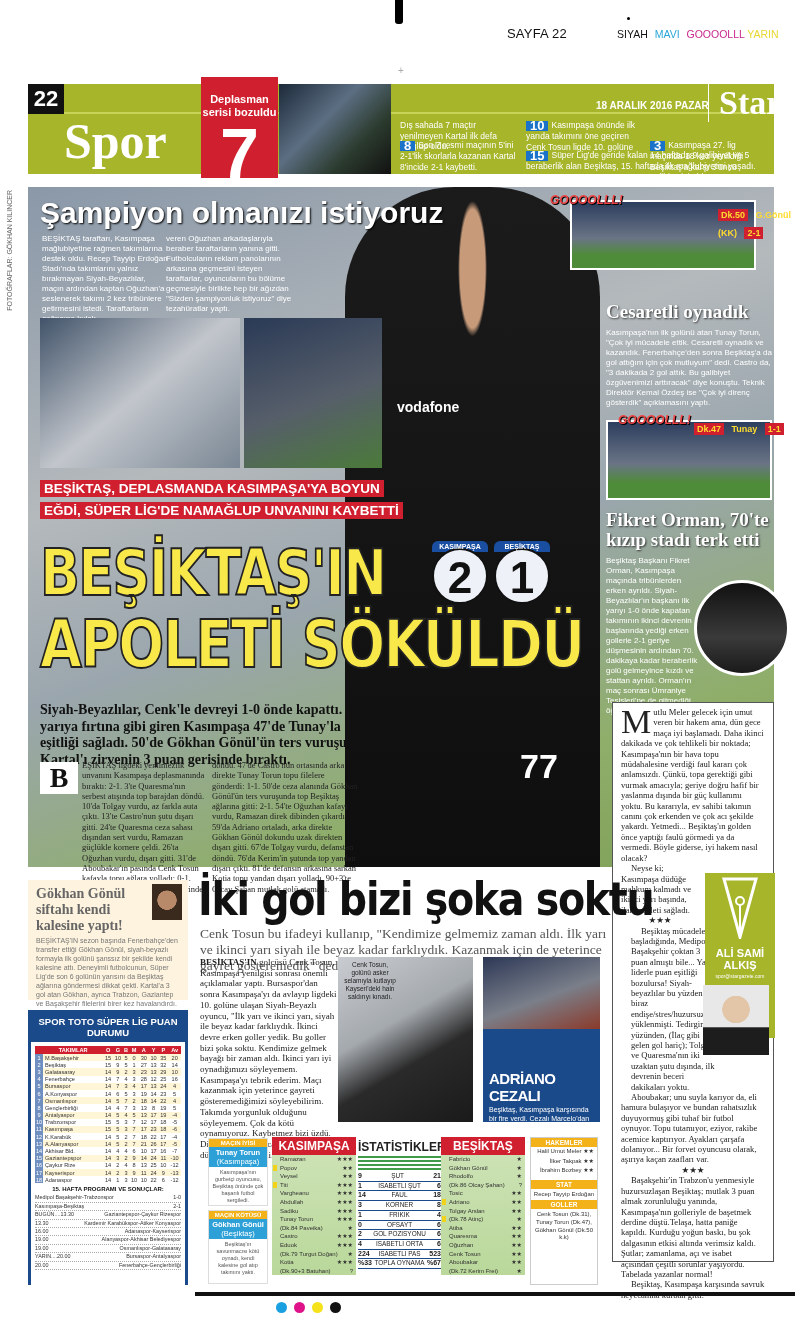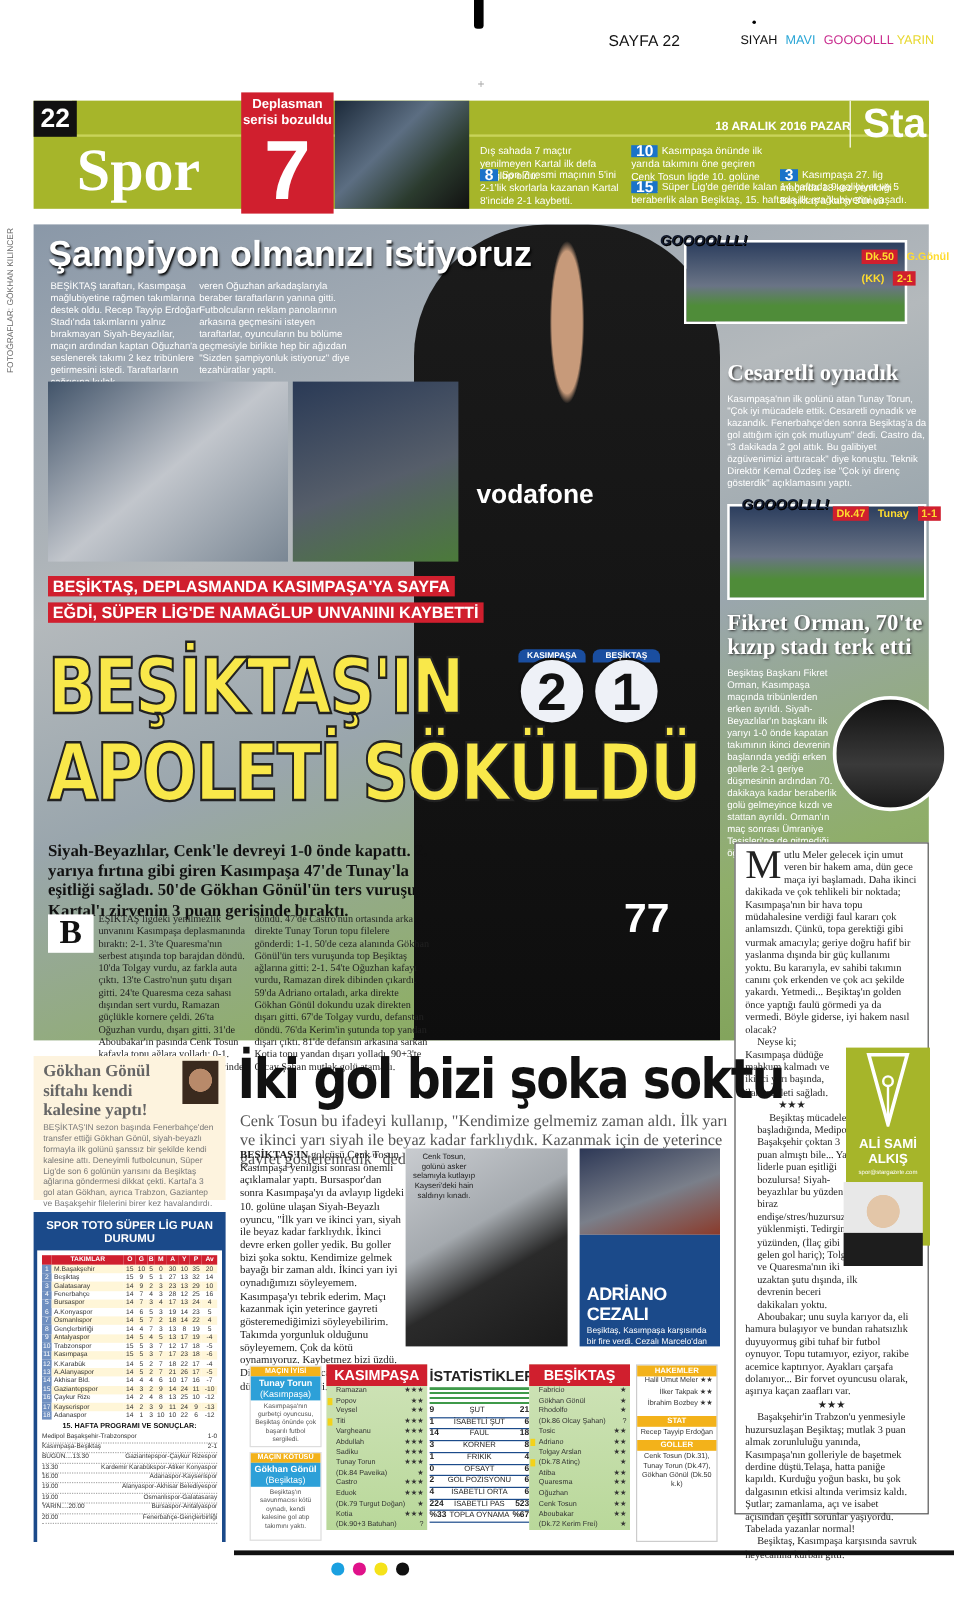--- a/index.html
+++ b/index.html
@@ -10,41 +10,41 @@
   .colors { left: 617px; top: 28px; font-size: 10.5px; }
   .colors span { margin-right: 4px; }
   .reg-mark { left: 395px; top: 0; width: 8px; height: 24px; background: #000; border-radius: 0 0 3px 3px; }
   .dot { left: 627px; top: 17px; width: 3px; height: 3px; background: #000; border-radius: 50%; }
   
   .band { left: 28px; top: 84px; width: 746px; height: 90px; background: #a6b52a; }
   .band-top { left: 60px; top: 84px; width: 714px; height: 30px; background: #a6b52a; border-bottom: 2px solid #c8d35a; }
   .page-num { left: 28px; top: 84px; width: 36px; height: 30px; background: #111; color: #fff; font-weight: bold; font-size: 22px; text-align: center; line-height: 30px; }
   .spor { left: 64px; top: 112px; font-family: "Liberation Serif", serif; font-weight: bold; font-size: 50px; color: #fff; }
   .seven-box { left: 201px; top: 77px; width: 77px; height: 101px; background: #d01f2e; color: #fff; text-align: center; }
-  .seven-box .lbl { font-size: 11px; font-weight: bold; line-height: 13px; padding-top: 4px; }
+  .seven-box .lbl { font-size: 11px; font-weight: bold; line-height: 13px; padding-top: 16px; }
   .seven-box .num { font-size: 70px; font-weight: bold; line-height: 70px; }
   .hdr-photo { left: 279px; top: 84px; width: 112px; height: 90px; background: linear-gradient(135deg,#1c2a3a 0%,#5c6e82 40%,#2b3b2e 70%,#111 100%); }
   .date { left: 596px; top: 100px; font-size: 10px; font-weight: bold; color: #fff; }
   .date b { color: #fff; }
-  .star { left: 708px; top: 84px; font-family: Liberation Sans, sans-serif; font-weight: bold; font-size: 34px; color: #fff; border-left: 1px solid #fff; padding-left: 10px; }
+  .star { left: 708px; top: 84px; font-family: Liberation Serif, serif; font-weight: bold; font-size: 34px; color: #fff; border-left: 1px solid #fff; padding-left: 10px; }
   .facts { left: 400px; top: 120px; width: 374px; height: 54px; font-size: 8.5px; color: #fff; line-height: 10.5px; }
   .fact { position: absolute; }
   .fact .n { display: inline-block; background: #1a73c9; color: #fff; font-weight: bold; font-size: 13px; padding: 0 4px; margin-right: 3px; vertical-align: middle; }
   
   .main-bg { left: 28px; top: 187px; width: 746px; height: 680px; background: linear-gradient(160deg,#8a98a8 0%,#b4b9bc 35%,#9aa6ad 55%,#8fae6a 80%,#7d9f56 100%); }
   .player { left: 345px; top: 187px; width: 255px; height: 680px; background: radial-gradient(ellipse at 50% 12%, #c79a7a 0 7%, transparent 8%), linear-gradient(180deg,#1b1b1b 0%,#0e0e0e 100%); border-radius: 110px 110px 0 0; }
-  .player .vodafone { position: absolute; top: 212px; left: 52px; color: #fff; font-weight: bold; font-size: 22px; }
+  .player .vodafone { position: absolute; top: 212px; left: 52px; color: #fff; font-weight: bold; font-size: 14px; }
   .player .num77 { position: absolute; top: 560px; left: 175px; color: #fff; font-weight: bold; font-size: 34px; }
   .sampiyon-title { left: 40px; top: 196px; font-size: 30px; font-weight: bold; color: #fff; text-shadow: 1px 1px 2px #000; }
   .sampiyon-col { top: 234px; width: 126px; font-size: 8px; line-height: 10px; color: #fff; }
   .photo-a { left: 40px; top: 318px; width: 200px; height: 150px; background: linear-gradient(140deg,#42546a,#c2c6cc 50%,#7a8794); }
   .photo-b { left: 244px; top: 318px; width: 138px; height: 150px; background: linear-gradient(160deg,#2a3a56,#565e6a 55%,#4b7a3a); }
   .photo-credit { left: 6px; top: 190px; font-size: 7px; color: #666; writing-mode: vertical-rl; transform: rotate(180deg); }
   .goal-photo { width: 186px; height: 70px; border: 2px solid #fff; background: linear-gradient(180deg,#2c3e5e 0%,#6a7486 55%,#4f8c39 80%); }
-  .goal-tag { font-size: 12px; font-weight: bold; color: #0f172a; font-style: italic; text-shadow: 1px 1px 0 #000; }
+  .goal-tag { font-size: 12px; font-weight: bold; color: #ef4444; font-style: italic; text-shadow: 1px 1px 0 #000; }
   .goal-score { background: #d01f2e; color: #ffdc2e; font-size: 9px; font-weight: bold; padding: 1px 3px; }
   .side-title { font-family: "Liberation Serif", serif; font-weight: bold; color: #fff; font-size: 19px; text-shadow: 1px 1px 2px #333; line-height: 20px; }
   .side-text { font-size: 8px; line-height: 10px; color: #fff; }
   .fikret-circle { left: 694px; top: 580px; width: 96px; height: 96px; border-radius: 50%; border: 3px solid #fff; background: linear-gradient(180deg,#111 0%,#3a3a3a 60%,#1a1a1a); }
   .red-strip { left: 40px; background: #d01f2e; color: #fff; font-weight: bold; font-size: 13.5px; padding: 1px 4px; }
   .big-head { left: 40px; font-family: "DejaVu Sans", sans-serif; font-weight: bold; color: #f9e84a; -webkit-text-stroke: 2px #222; font-size: 64px; letter-spacing: -2px; line-height: 66px; transform: scaleX(0.82); transform-origin: left; }
   .score-badge { width: 56px; text-align: center; }
   .score-badge .team { background: #1a4ea0; color: #fff; font-size: 7px; font-weight: bold; border-radius: 6px 6px 0 0; padding: 2px 0; }
   .score-badge .circle { width: 56px; height: 56px; border-radius: 50%; background: #eef1f7; color: #111; font-size: 44px; font-weight: bold; line-height: 56px; margin-top: -4px; border: 2px solid #111; }
   .deck { left: 40px; top: 702px; width: 340px; font-family: "Liberation Serif", serif; font-weight: bold; font-size: 14px; line-height: 16.5px; color: #111; }
@@ -164,21 +164,21 @@
 <div class="abs" style="left:694px;top:418px">
   <span class="goal-score">Dk.47</span>
   <span class="goal-score" style="background:transparent;color:#ffdc2e">Tunay</span>
   <span class="goal-score">1-1</span>
 </div>
 
 <div class="abs side-title" style="left:606px;top:510px;width:170px">Fikret Orman, 70'te kızıp stadı terk etti</div>
 <div class="abs side-text" style="left:606px;top:556px;width:96px">Beşiktaş Başkanı Fikret Orman, Kasımpaşa maçında tribünlerden erken ayrıldı. Siyah-Beyazlılar'ın başkanı ilk yarıyı 1-0 önde kapatan takımının ikinci devrenin başlarında yediği erken gollerle 2-1 geriye düşmesinin ardından 70. dakikaya kadar beraberlik golü gelmeyince kızdı ve stattan ayrıldı. Orman'ın maç sonrası Ümraniye Tesisleri'ne de gitmediği öğrenildi.</div>
 <div class="abs fikret-circle"></div>
 
-<div class="abs red-strip" style="top:480px">BEŞİKTAŞ, DEPLASMANDA KASIMPAŞA'YA SAYFA</div>
+<div class="abs red-strip" style="top:480px">BEŞİKTAŞ, DEPLASMANDA KASIMPAŞA'YA BOYUN</div>
 <div class="abs red-strip" style="top:502px">EĞDİ, SÜPER LİG'DE NAMAĞLUP UNVANINI  KAYBETTİ</div>
 <div class="abs big-head" style="top:540px">BEŞİKTAŞ'IN</div>
 <div class="abs big-head" style="top:612px;font-size:66px">APOLETİ SÖKÜLDÜ</div>
 
 <div class="abs score-badge" style="left:432px;top:541px">
   <div class="team">KASIMPAŞA</div>
   <div class="circle">2</div>
 </div>
 <div class="abs score-badge" style="left:494px;top:541px">
   <div class="team">BEŞİKTAŞ</div>

